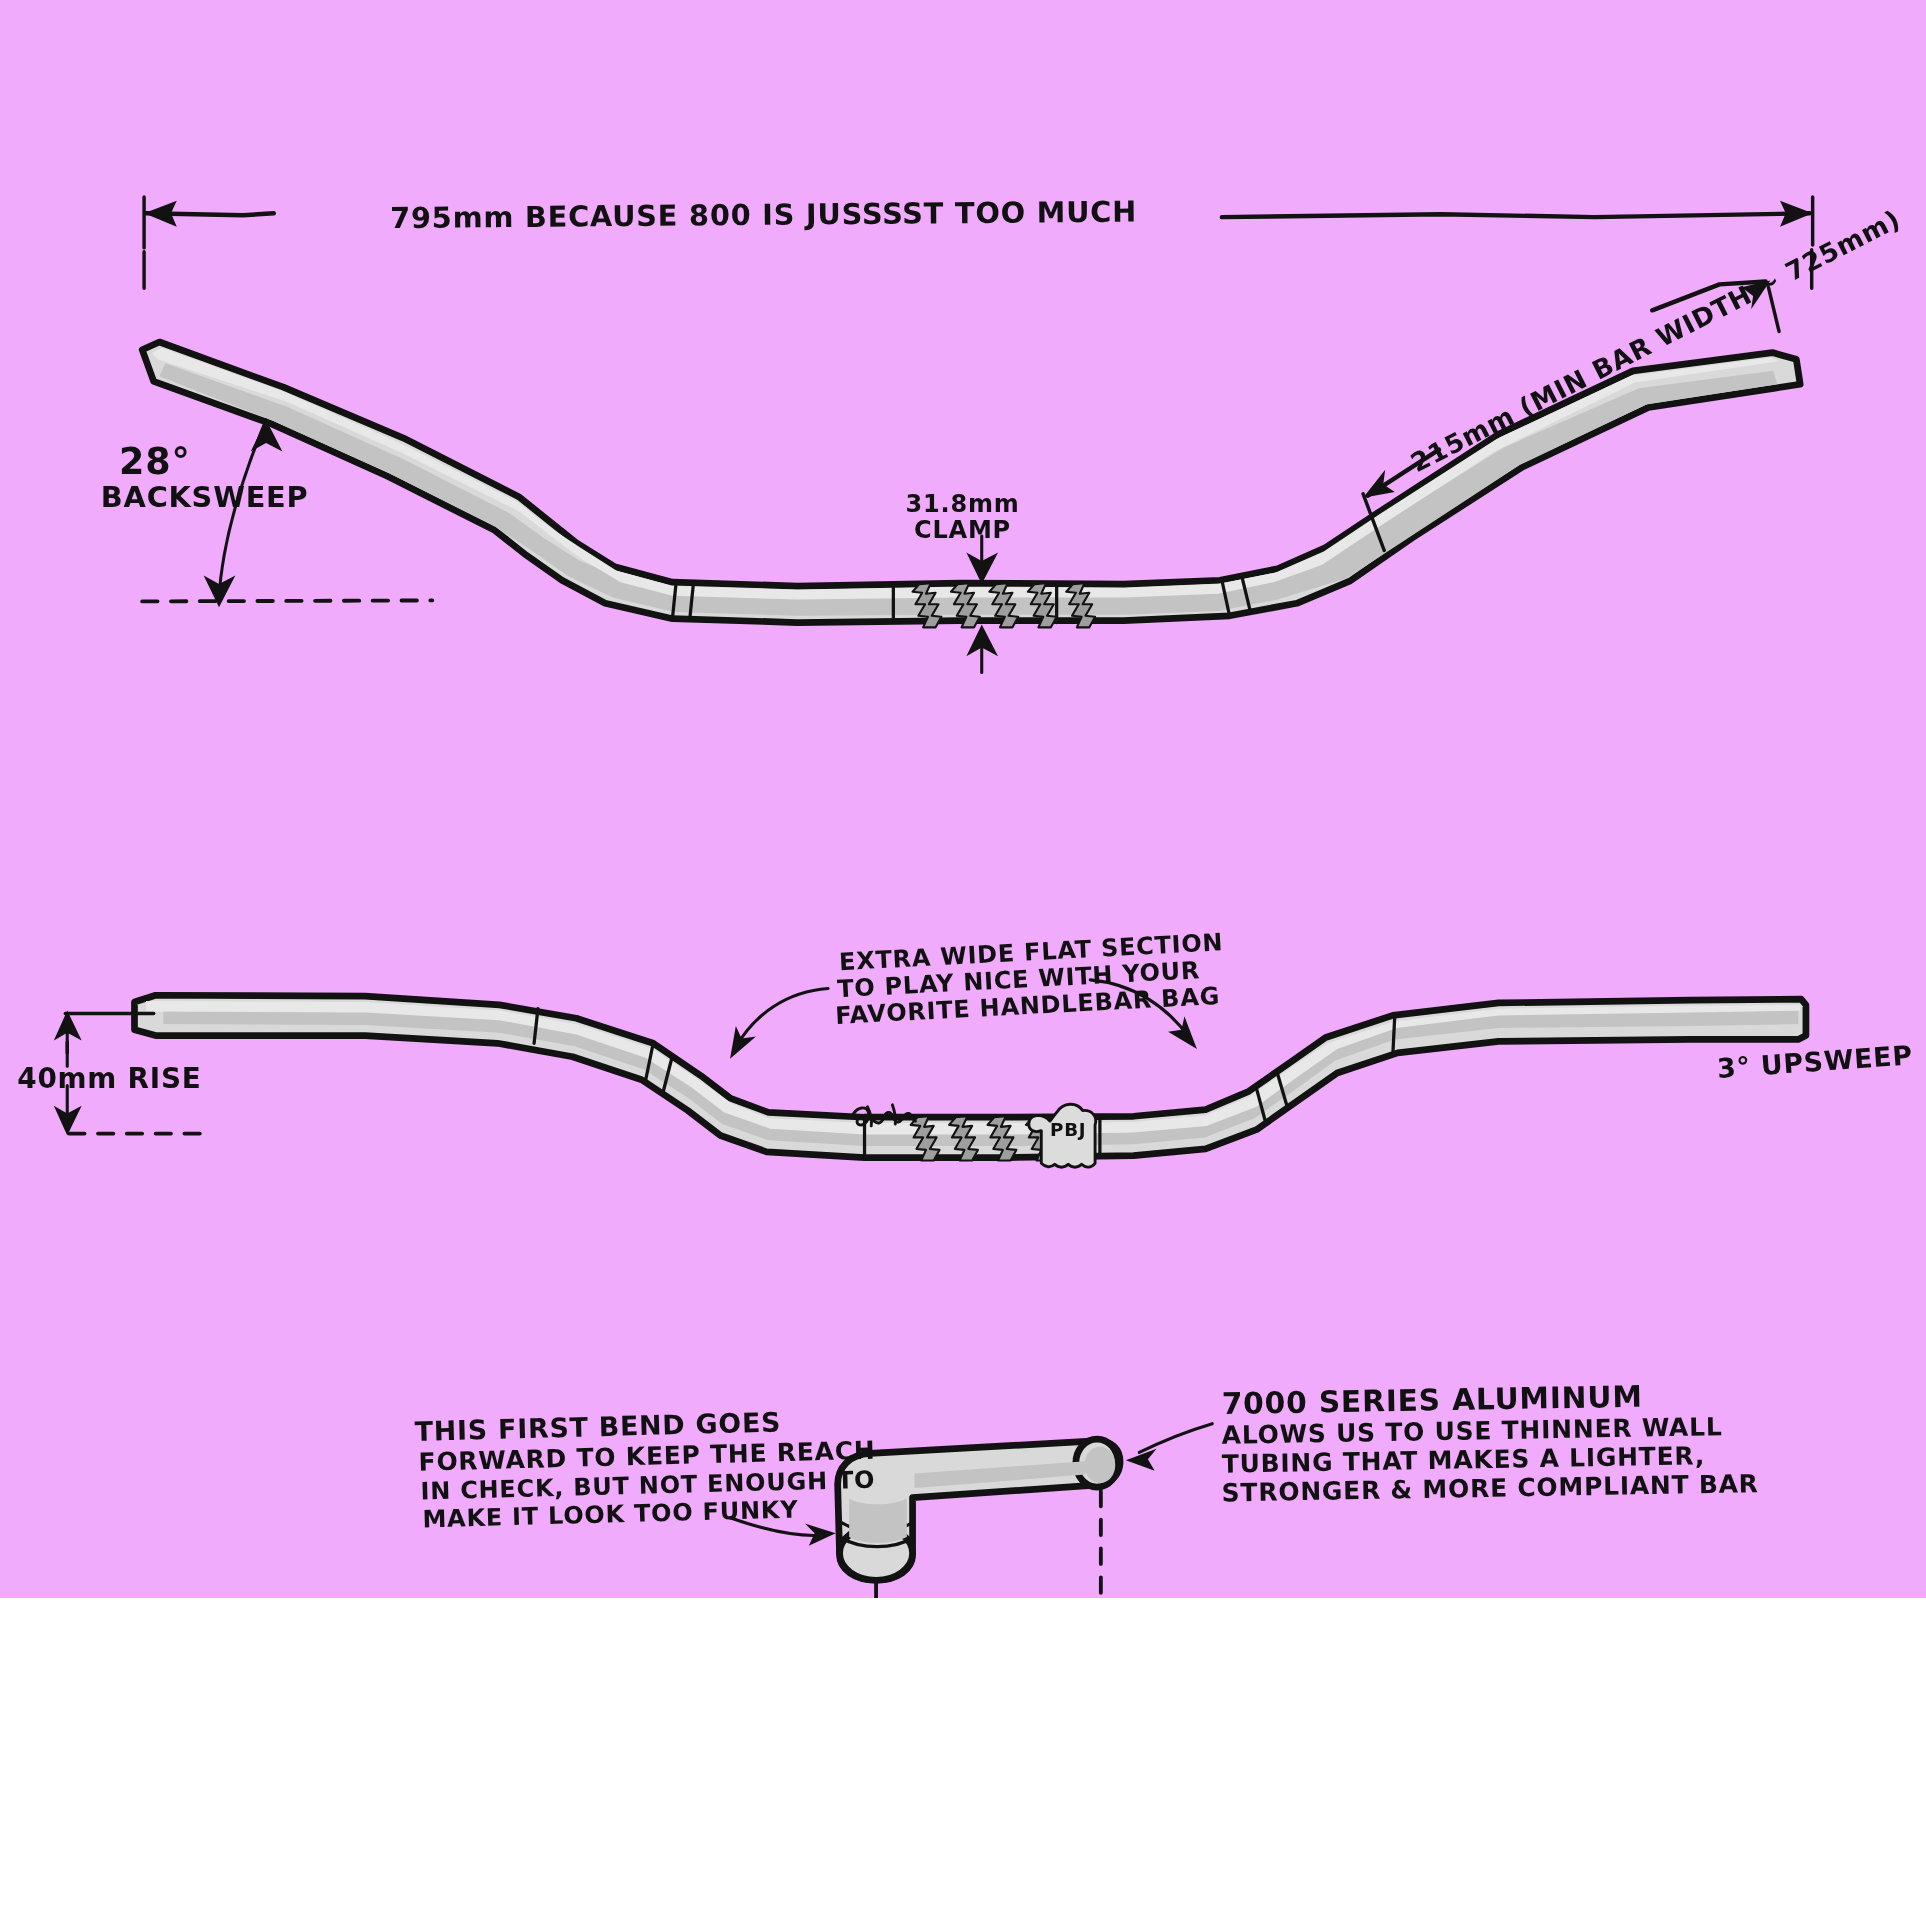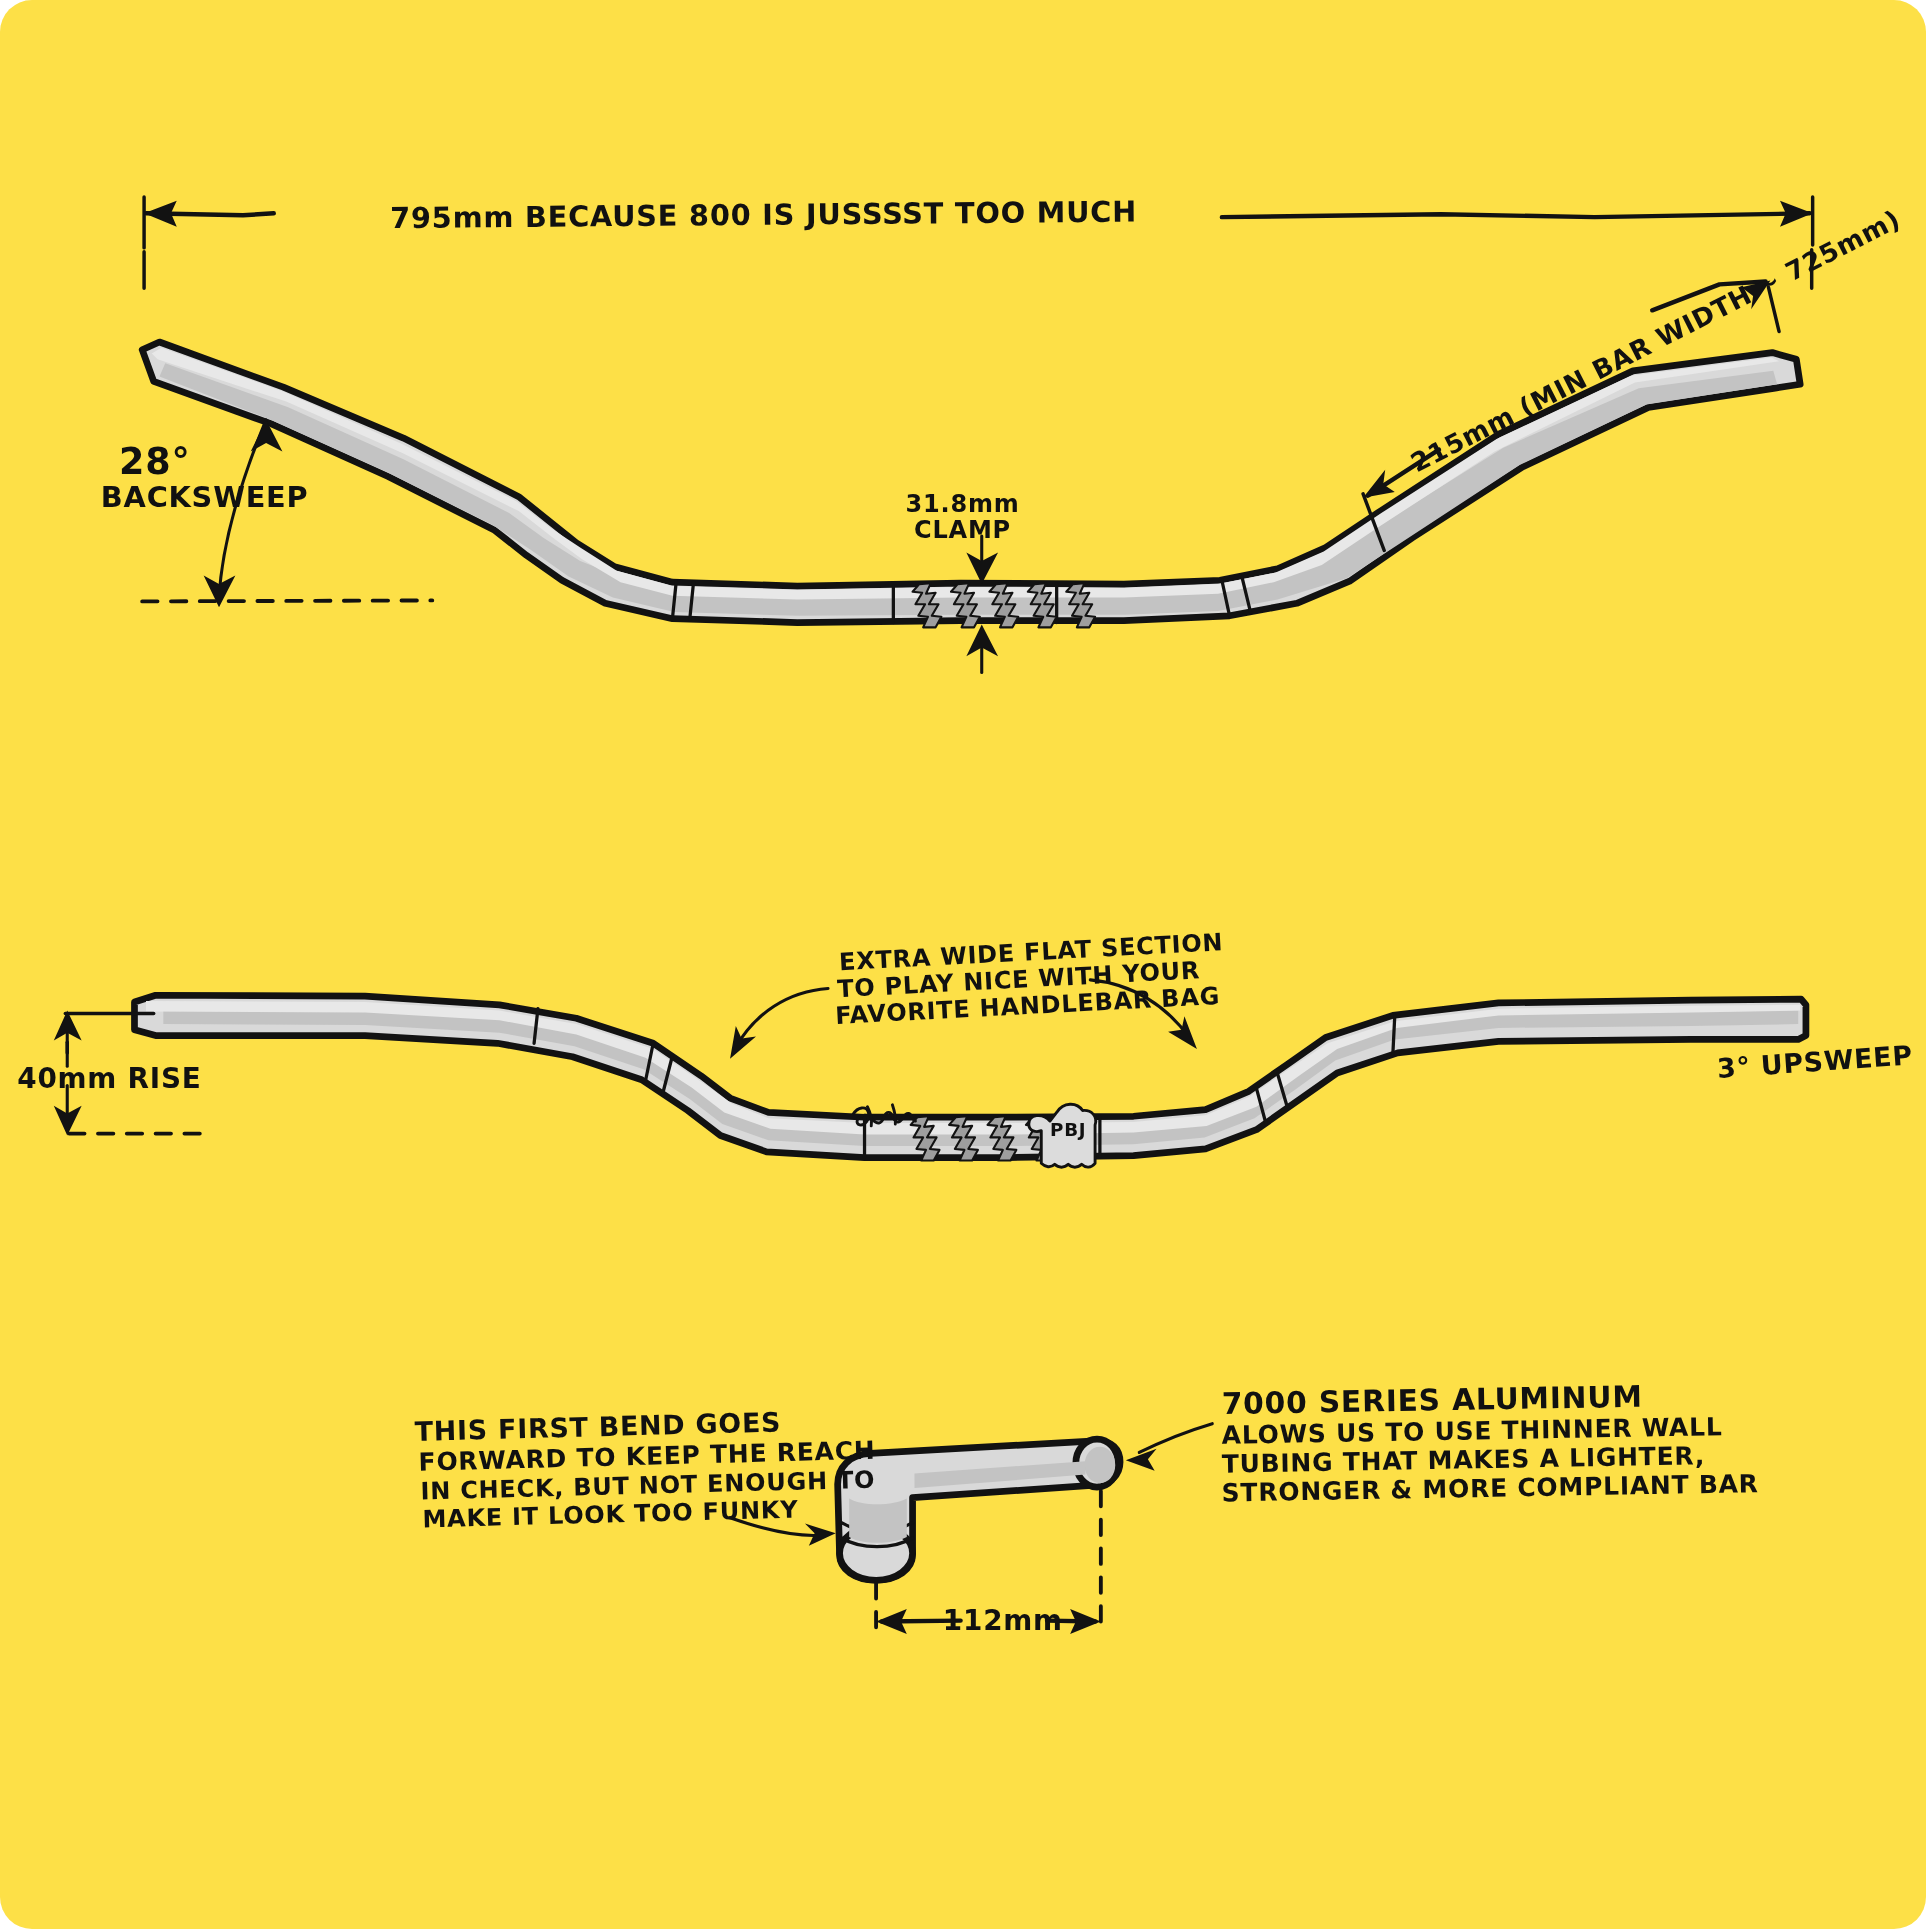--- a/index.html
+++ b/index.html
@@ -6,24 +6,23 @@
     margin: 0;
     padding: 0;
     background: #ffffff;
   }
   body {
     font-family: "DejaVu Sans", sans-serif;
   }
   #sheet {
     position: relative;
     width: 1926px;
-    height: 1929px;
-    background: #fde047;
+    height: 1598px;
+    background: #f0abfc;
     overflow: hidden;
-    border-radius: 32px;
   }
   #sheet svg {
     position: absolute;
     left: 0;
     top: 0;
     width: 1926px;
     height: 1929px;
   }
   .hand {
     font-family: "DejaVu Sans", sans-serif;

